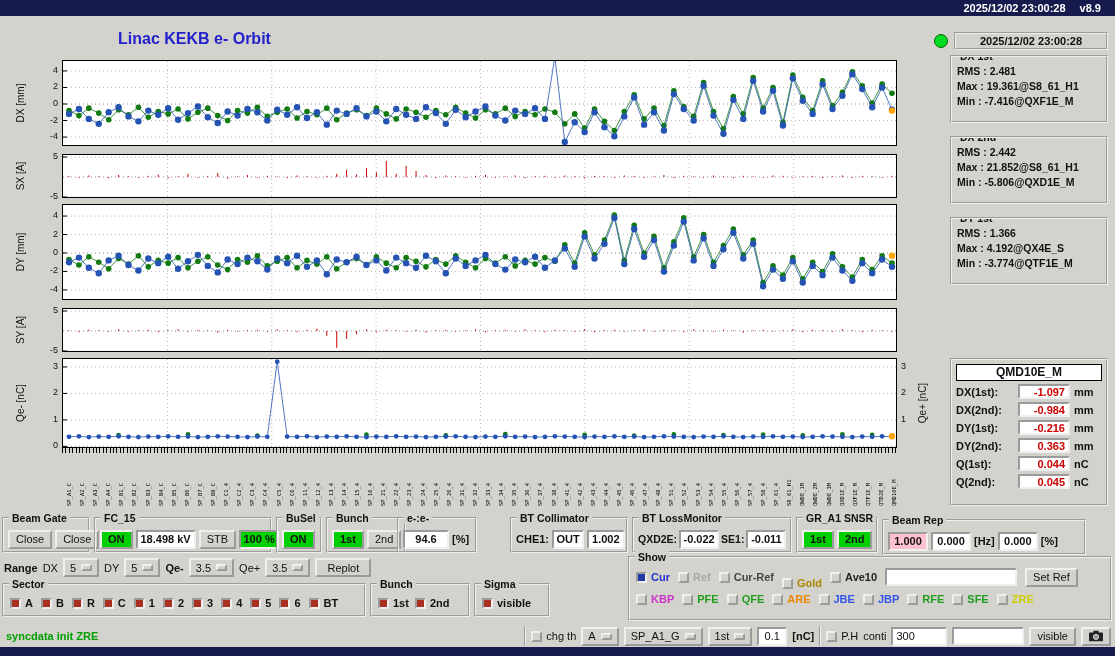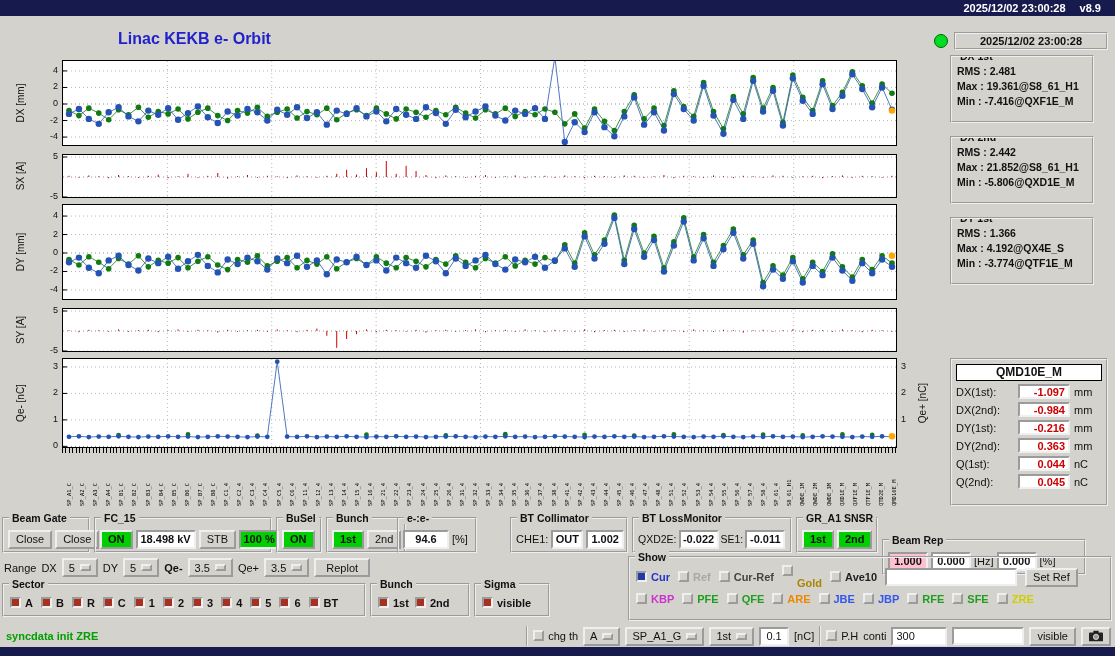--- a/index.html
+++ b/index.html
@@ -8,49 +8,49 @@
        font-family:"Liberation Sans",sans-serif;color:#111}
   .tbar{position:absolute;left:0;top:0;width:1115px;height:16px;background:#171a4c;color:#fff;
         display:flex;justify-content:flex-end;align-items:center;gap:14px;padding-right:14px;
         font-size:11px;font-weight:bold}
   .bbar{position:absolute;left:0;bottom:0;width:1115px;height:9px;background:#171a4c}
   .title{position:absolute;left:118px;top:30px;font-size:16px;font-weight:bold;color:#2222cc}
   .dot{position:absolute;left:934px;top:34px;width:14px;height:14px;border-radius:50%;
        background:#00dd22;border:1px solid #006600}
   .tsbox{position:absolute;left:954px;top:32px;width:154px;height:18px;border:2px groove #efefef;
          font-size:11px;font-weight:bold;text-align:center;line-height:14px}
-  .statbox{position:absolute;left:950px;width:144px;border:2px groove #efefef;
+  .statbox{position:absolute;left:950px;width:158px;border:2px groove #efefef;
            padding:7px 5px 2px;font-size:10.5px;font-weight:bold;line-height:15px;white-space:nowrap;overflow:hidden}
   .glabel{position:absolute;top:-7px;left:5px;background:#d4d2cd;font-size:10.5px;font-weight:bold;
           padding:0 3px;line-height:12px;white-space:nowrap}
   .monbox{position:absolute;left:950px;top:358px;width:158px;height:148px;border:2px groove #efefef;padding:4px}
   .mtitle{background:#fff;border:1px solid #000;text-align:center;font-size:12px;font-weight:bold;
           height:17px;line-height:15px;margin-bottom:3px}
   .mrow{display:grid;grid-template-columns:58px 52px 1fr;align-items:center;gap:4px;
         font-size:11px;font-weight:bold;margin:3px 0}
   .mval{background:#fff;border:2px inset #efefef;color:#cc0000;text-align:right;
         padding:0 3px;height:15px;line-height:12px;font-size:11px}
   .grp{position:absolute;border:2px groove #efefef;display:flex;align-items:center;gap:3px;
        padding:11px 4px 3px;height:36px}
   .btn{display:inline-flex;align-items:center;justify-content:center;background:#d4d2cd;
        border:2px outset #efefef;font-size:11px;height:19px;padding:0 6px;white-space:nowrap}
   .btn.green{background:#00cf00;font-weight:bold}
   .fld{display:inline-flex;align-items:center;justify-content:center;background:#fff;
        border:2px inset #efefef;font-size:11px;font-weight:bold;height:19px;padding:0 3px;white-space:nowrap}
   .fld.pink{background:#ffc0cf}
   .fld.greenf{background:#00cf00}
-  .flbl{font-size:11px;font-weight:normal;white-space:nowrap}
+  .flbl{font-size:11px;font-weight:bold;white-space:nowrap}
   .dd{display:inline-flex;align-items:center;gap:5px;background:#d4d2cd;border:2px outset #efefef;
       height:19px;padding:0 5px;font-size:11px;white-space:nowrap}
   .dd i{display:block;width:11px;height:7px;background:#d4d2cd;border:2px outset #efefef}
   .cb{display:inline-block;width:11px;height:11px;flex:none}
   .cb.red{background:#a83020;border:2px inset #efefef}
   .cb.off{background:#d4d2cd;border:2px outset #efefef}
   .cb.blue{background:#2438a8;border:2px inset #efefef}
-  .cbitem{display:inline-flex;align-items:flex-start;gap:4px;font-size:11px;font-weight:bold;white-space:nowrap}
+  .cbitem{display:inline-flex;align-items:flex-end;gap:4px;font-size:11px;font-weight:bold;white-space:nowrap}
   .row2{position:absolute;left:4px;top:558px;display:flex;align-items:center;gap:5px}
   .vsep{width:0;height:20px;border-left:2px groove #efefef}
   .inp{background:#fff;border:2px inset #efefef;height:18px;font-size:11px;padding:0 3px;
        font-family:"Liberation Sans",sans-serif}
   .sync{position:absolute;left:6px;top:630px;color:#00a000;font-weight:bold;font-size:11px}
   .bcluster{position:absolute;right:4px;top:625px;display:flex;align-items:center;gap:5px;height:22px}
   .tick{position:absolute;font-size:9px;text-align:right;width:24px;line-height:10px}
   .tick-r{position:absolute;font-size:9px;text-align:left;width:22px;line-height:10px}
   .yl{position:absolute;font-size:10px;white-space:nowrap;transform:translate(-50%,-50%) rotate(-90deg)}
   #bpm{position:absolute;left:0;top:448px;width:1115px;height:62px;overflow:hidden}
@@ -957,21 +957,21 @@
     <span class="flbl" style="font-size:10.5px">QXD2E:</span>
     <span class="fld" style="width:40px">-0.022</span>
     <span class="flbl" style="font-size:10.5px">SE1:</span>
     <span class="fld" style="width:40px">-0.011</span>
   </div>
   <div class="grp" style="left:796px;top:517px;width:82px">
     <b class="glabel">GR_A1 SNSR</b>
     <span class="btn green">1st</span>
     <span class="btn green">2nd</span>
   </div>
-  <div class="grp" style="left:882px;top:539px;width:204px">
+  <div class="grp" style="left:882px;top:519px;width:204px">
     <b class="glabel">Beam Rep</b>
     <span class="fld pink" style="width:40px">1.000</span>
     <span class="fld" style="width:40px">0.000</span>
     <span class="flbl">[Hz]</span>
     <span class="fld" style="width:40px">0.000</span>
     <span class="flbl">[%]</span>
   </div>
 
   <div class="row2">
     <span class="flbl">Range</span>

